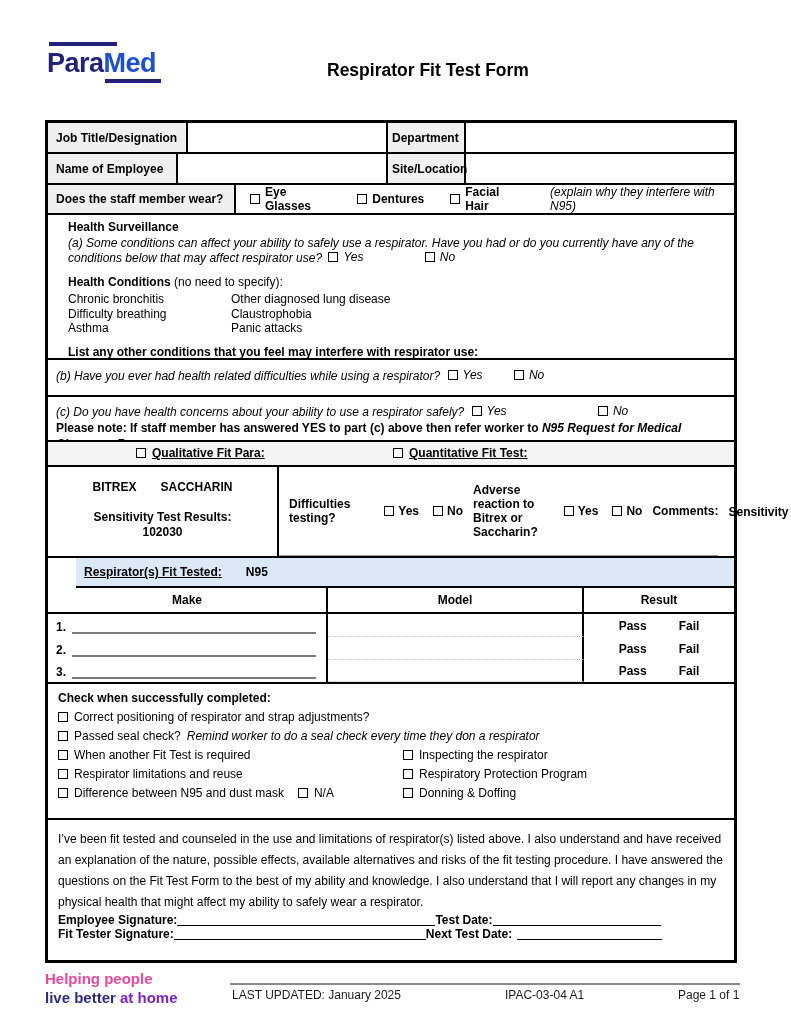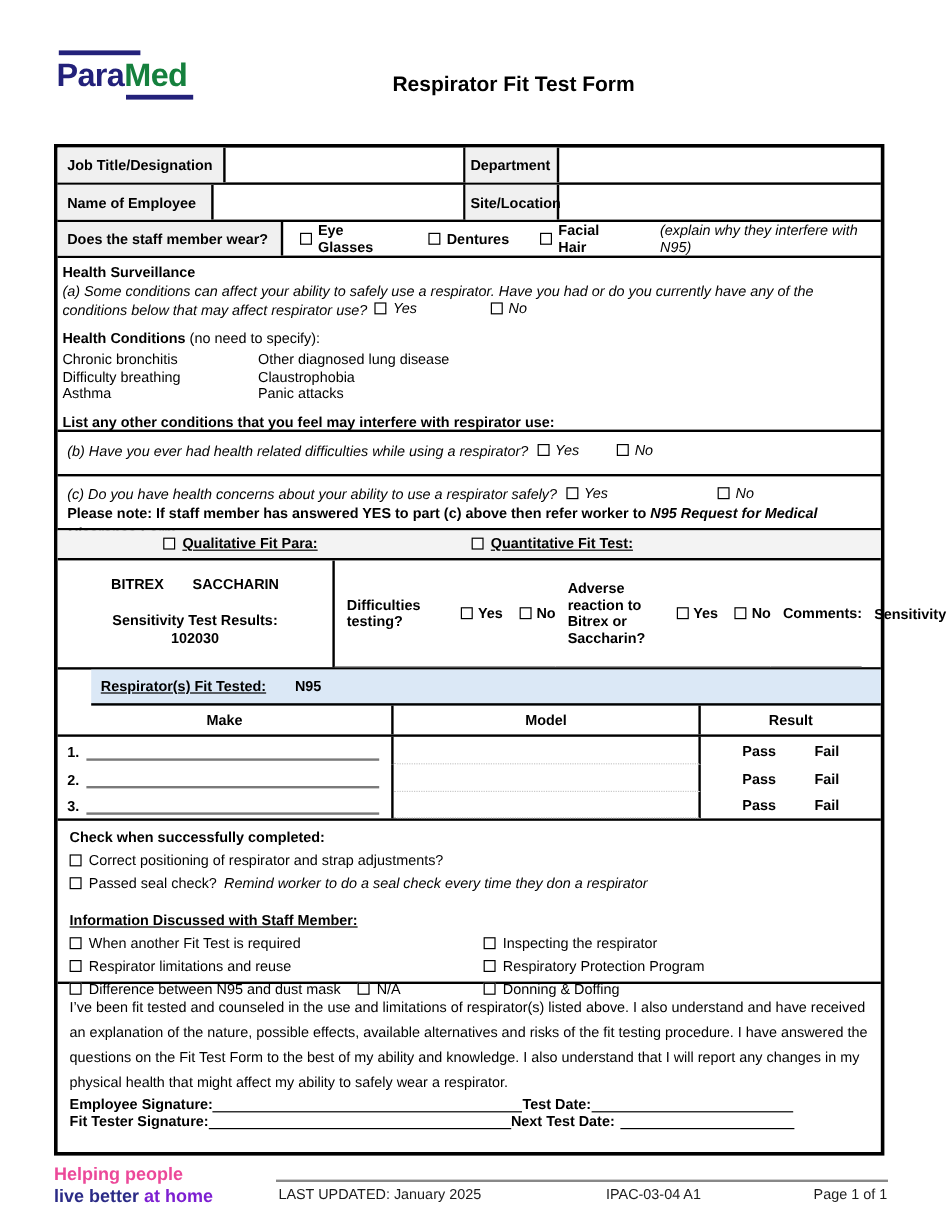--- a/index.html
+++ b/index.html
@@ -21,21 +21,21 @@
   
   .form{position:absolute;left:45px;top:120px;width:692px;height:843px;border:3px solid #000;
         box-sizing:border-box;display:flex;flex-direction:column;font-size:12px;background:#fff;}
   .row{box-sizing:border-box;border-bottom:2px solid #000;display:flex;flex:none;}
   .lc{background:#f0f0f0;border-right:2px solid #000;display:flex;align-items:center;
       padding:0 8px;font-weight:bold;box-sizing:border-box;flex:none;}
   .ic{border-right:2px solid #000;box-sizing:border-box;flex:none;}
   .opt{display:flex;align-items:center;gap:5px;}
 
   
-  .health{height:145px;padding:5px 4px;line-height:14.5px;box-sizing:border-box;border-bottom:2px solid #000;}
+  .health{height:145px;padding:5px 20px;line-height:14.5px;box-sizing:border-box;border-bottom:2px solid #000;}
   .conds{display:flex;margin-top:3px;}
   .conds .c1{width:163px;} .conds .c2{width:180px;} .conds .c3{flex:1;}
   .conds div{line-height:14.5px;}
 
   .qrow{height:37px;padding:8px 8px 0 8px;box-sizing:border-box;border-bottom:2px solid #000;}
   .crow-c{height:45px;padding:6px 8px 0 8px;box-sizing:border-box;border-bottom:2px solid #000;line-height:16px;}
 
   .qq{height:25px;background:#f3f3f3;position:relative;border-bottom:2px solid #000;box-sizing:border-box;}
   .qq .itm{position:absolute;top:4px;display:flex;align-items:center;gap:6px;font-weight:bold;}
 
@@ -71,36 +71,36 @@
   
   .comp{height:136px;padding:7px 10px;box-sizing:border-box;border-bottom:2px solid #000;}
   .cline{display:flex;align-items:center;gap:6px;margin-top:5px;}
   .two{display:flex;margin-top:5px;}
   .two .l{width:345px;display:flex;align-items:center;gap:6px;}
   .two .r{display:flex;align-items:center;gap:6px;}
 
   
   .decl{flex:1;padding:9px 10px;box-sizing:border-box;}
   .decl p{margin:0;line-height:21px;font-size:12px;}
-  .sigrow{display:flex;align-items:flex-end;font-weight:bold;}
+  .sigrow{display:flex;font-weight:bold;}
   .sl{border-bottom:1.6px solid #000;height:13px;box-sizing:border-box;}
 
   
   .tagline{position:absolute;left:45px;top:969px;font-size:15px;font-weight:bold;line-height:19px;}
   .footrule{position:absolute;left:230px;top:983px;width:510px;height:1.5px;background:#888;}
   .foot{position:absolute;top:988px;font-size:12px;color:#1c1c1c;}
 </style>
 </head>
 <body>
 
 <div class="page">
 
   <div class="logo">
     <div class="topline" style="background:#23217a"></div>
-    <div class="word"><span style="color:#23217a">Para</span><span style="color:#15803d">Med</span></div>
+    <div class="word"><span style="color:#23217a">Para</span><span style="color:#1d4ed8">Med</span></div>
     <div class="botline" style="background:#23217a"></div>
   </div>
   <div class="title">Respirator Fit Test Form</div>
 
   <div class="form">
 
     <div class="row" style="height:31px">
       <div class="lc" style="width:140px">Job Title/Designation</div>
       <div class="ic" style="width:200px"></div>
       <div class="lc" style="width:78px;padding:0 4px">Department</div>
@@ -296,21 +296,20 @@
       <div class="b">Check when successfully completed:</div>
       <div class="cline">
           <span class="cb"></span>
           <span>Correct positioning of respirator and strap adjustments?</span>
         </div>
       <div class="cline">
           <span class="cb"></span>
           <span>Passed seal check?</span>
           <span class="i">Remind worker to do a seal check every time they don a respirator</span>
         </div>
-      <div class="b u" style="margin-top:17px">Information Discussed with Staff Member:</div>
       <div class="two">
         <div class="l">
             <span class="cb"></span>
             <span>When another Fit Test is required</span>
           </div>
         <div class="r">
             <span class="cb"></span>
             <span>Inspecting the respirator</span>
           </div>
       </div>

